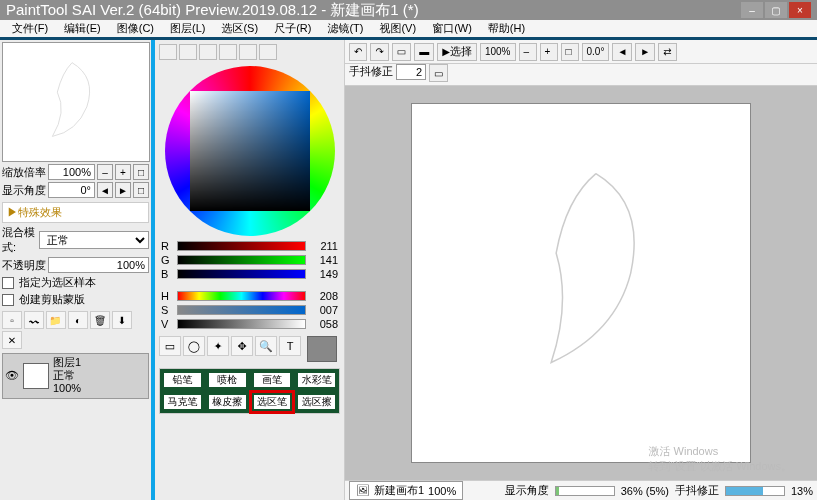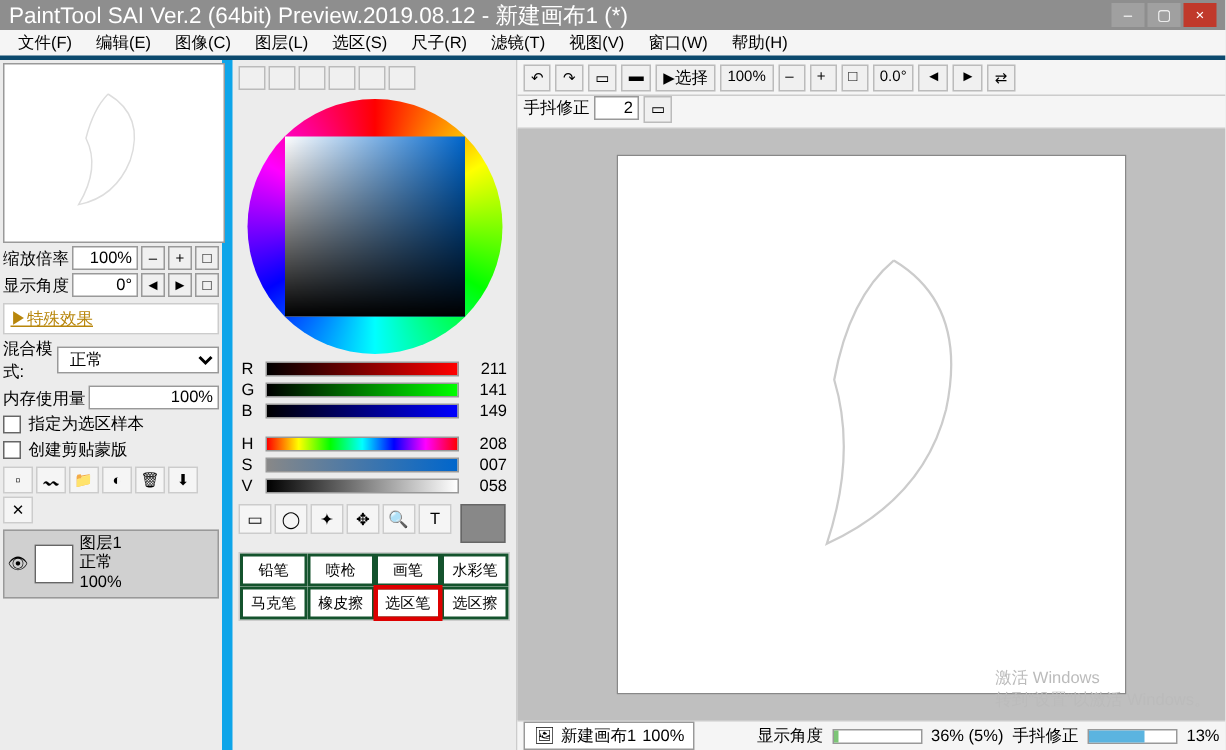--- a/index.html
+++ b/index.html
@@ -6,29 +6,29 @@
 body { background: #ececec; width: 817px; height: 500px; overflow: hidden; }
 .titlebar { background: #8e8e8e; color: #fff; height: 20px; display: flex; align-items: center; padding: 0 6px; }
 .titlebar-title { flex: 1; font-size: 15px; }
 .titlebar-btns { display: flex; gap: 2px; }
 .titlebar-btn { width: 22px; height: 16px; background: #a0a0a0; display: flex; align-items: center; justify-content: center; color: #fff; font-size: 10px; }
 .titlebar-btn.close { background: #c0392b; }
 .menubar { background: #f5f5f5; height: 20px; display: flex; align-items: center; padding: 0 4px; border-bottom: 3px solid #0c4a6e; }
 .menu-item { padding: 2px 8px; cursor: default; }
 .main { display: flex; height: 460px; }
 .left-panels { width: 345px; display: flex; }
-.panel-a { width: 155px; border-right: 7px solid #0ea5e9; padding: 2px; }
+.panel-a { width: 155px; border-right: 4px solid #0ea5e9; padding: 2px; }
 .panel-b { width: 190px; border-right: 1px solid #ccc; padding: 2px; }
 .nav-preview { width: 148px; height: 120px; background: #fff; border: 1px solid #999; position: relative; }
 .nav-preview svg { width: 100%; height: 100%; }
 .row { display: flex; align-items: center; margin: 2px 0; gap: 2px; }
 .label { font-size: 11px; }
 .field { flex: 1; background: #fff; border: 1px solid #999; padding: 1px 3px; text-align: right; font-size: 11px; }
 .sq-btn { width: 16px; height: 16px; background: #f0f0f0; border: 1px solid #999; display: flex; align-items: center; justify-content: center; font-size: 10px; }
-.collapse-hdr { background: #fff; border: 1px solid #ccc; padding: 2px 4px; color: #b8860b; font-size: 11px; margin-top: 4px; text-decoration: underline; }
+.collapse-hdr { background: #fff; border: 1px solid #ccc; padding: 2px 4px; color: #b8860b; font-size: 11px; margin-top: 4px; }
 .select { width: 100%; background: #fff; border: 1px solid #999; padding: 1px 3px; font-size: 11px; }
 .toolbar-icons { display: flex; flex-wrap: wrap; gap: 2px; padding: 2px 0; }
 .tool-icon { width: 20px; height: 18px; background: #f5f5f5; border: 1px solid #ccc; display: flex; align-items: center; justify-content: center; font-size: 10px; }
 .layer-item { display: flex; align-items: center; background: #d0d0d0; border: 1px solid #999; padding: 2px; gap: 4px; margin-top: 2px; }
 .layer-thumb { width: 26px; height: 26px; background: #fff; border: 1px solid #666; }
 .layer-info { font-size: 10px; line-height: 1.2; }
 .color-toolbar { display: flex; gap: 2px; padding: 2px; }
 .color-tb-btn { width: 18px; height: 16px; background: #f0f0f0; border: 1px solid #bbb; }
 .color-wheel { width: 170px; height: 170px; margin: 4px auto; position: relative; }
 .wheel-ring { width: 170px; height: 170px; border-radius: 50%; background: conic-gradient(red, yellow, lime, cyan, blue, magenta, red); position: absolute; }
@@ -40,35 +40,35 @@
 .slider-r { background: linear-gradient(to right, #000, #f00); }
 .slider-g { background: linear-gradient(to right, #000, #0f0); }
 .slider-b { background: linear-gradient(to right, #000, #00f); }
 .slider-h { background: linear-gradient(to right, red, yellow, lime, cyan, blue, magenta, red); }
 .slider-s { background: linear-gradient(to right, #888, #0066cc); }
 .slider-v { background: linear-gradient(to right, #000, #fff); }
 .tool-grid { display: flex; flex-wrap: wrap; gap: 2px; padding: 4px 2px; }
 .tool-cell { width: 22px; height: 20px; background: #f5f5f5; border: 1px solid #ccc; display: flex; align-items: center; justify-content: center; }
 .color-swatch { width: 30px; height: 26px; background: #888; border: 1px solid #666; margin-left: 4px; }
 .brush-grid { display: grid; grid-template-columns: repeat(4, 1fr); gap: 0; border: 1px solid #ccc; margin: 2px; }
-.brush-cell { height: 22px; border: 2px solid #14532d; display: flex; align-items: center; justify-content: center; font-size: 10px; background: #fff; }
+.brush-cell { height: 22px; border: 4px solid #14532d; display: flex; align-items: center; justify-content: center; font-size: 10px; background: #fff; }
 .brush-cell.highlight { outline: 3px solid #d00; outline-offset: -2px; z-index: 2; position: relative; }
 .right-area { flex: 1; display: flex; flex-direction: column; }
 .top-toolbar { height: 24px; background: #f5f5f5; border-bottom: 1px solid #ccc; display: flex; align-items: center; padding: 0 4px; gap: 3px; }
 .tb-btn { height: 18px; min-width: 18px; background: #f0f0f0; border: 1px solid #bbb; padding: 0 4px; display: flex; align-items: center; font-size: 10px; }
 .sub-toolbar { height: 22px; background: #f5f5f5; border-bottom: 1px solid #ccc; display: flex; align-items: flex-start; padding: 0 4px; gap: 3px; font-size: 11px; }
 .canvas-area { flex: 1; background: #bfbfbf; display: flex; align-items: center; justify-content: center; position: relative; }
 .canvas { width: 340px; height: 360px; background: #fff; border: 1px solid #888; position: relative; }
 .canvas svg { width: 100%; height: 100%; }
 .status-bar { height: 20px; background: #f5f5f5; border-top: 1px solid #ccc; display: flex; align-items: center; padding: 0 4px; gap: 6px; font-size: 10px; }
 .status-tab { background: #fff; border: 1px solid #999; padding: 1px 6px; display: flex; align-items: center; gap: 4px; }
 .progress { width: 60px; height: 10px; border: 1px solid #999; background: #fff; position: relative; }
 .progress-fill { height: 100%; background: #7cc576; }
 .checkbox { width: 12px; height: 12px; border: 1px solid #666; background: #fff; display: inline-block; margin-right: 3px; }
-.watermark { position: absolute; right: 10px; bottom: 6px; color: #bbb; font-size: 10px; pointer-events: none; }
+.watermark { position: absolute; right: 25px; bottom: 6px; color: #bbb; font-size: 10px; pointer-events: none; }
 </style>
 </head>
 <body>
 
 <div class="titlebar">
   <span class="titlebar-title">PaintTool SAI Ver.2 (64bit) Preview.2019.08.12 - 新建画布1 (*)</span>
   <div class="titlebar-btns">
     <div class="titlebar-btn">–</div>
     <div class="titlebar-btn">▢</div>
     <div class="titlebar-btn close">×</div>
@@ -110,21 +110,21 @@
         <div class="sq-btn">◄</div>
         <div class="sq-btn">►</div>
         <div class="sq-btn">□</div>
       </div>
       <div class="collapse-hdr">▶特殊效果</div>
       <div class="row">
         <span class="label">混合模式:</span>
         <select class="select"><option>正常</option></select>
       </div>
       <div class="row">
-        <span class="label">内存使用量</span>
+        <span class="label">不透明度</span>
         <span class="field">100%</span>
       </div>
       <div class="row">
           <span class="checkbox"></span>
           <span>指定为选区样本</span>
         </div>
       <div class="row">
           <span class="checkbox"></span>
           <span>创建剪贴蒙版</span>
         </div>

